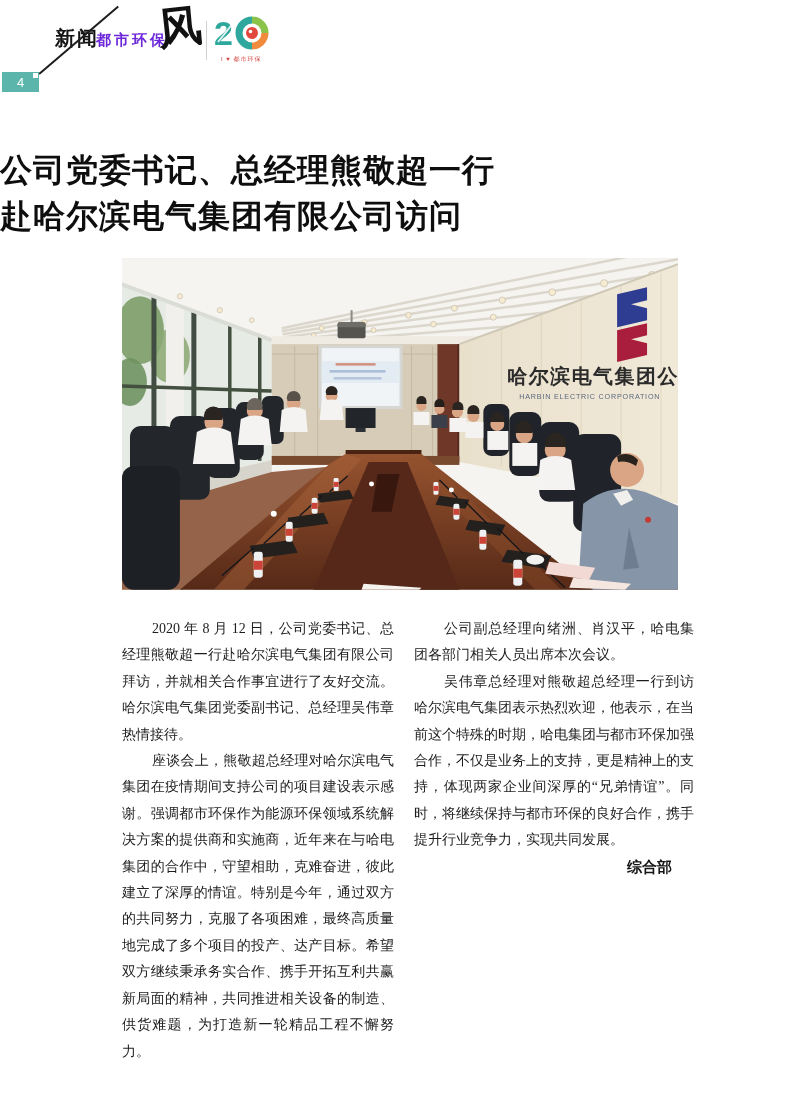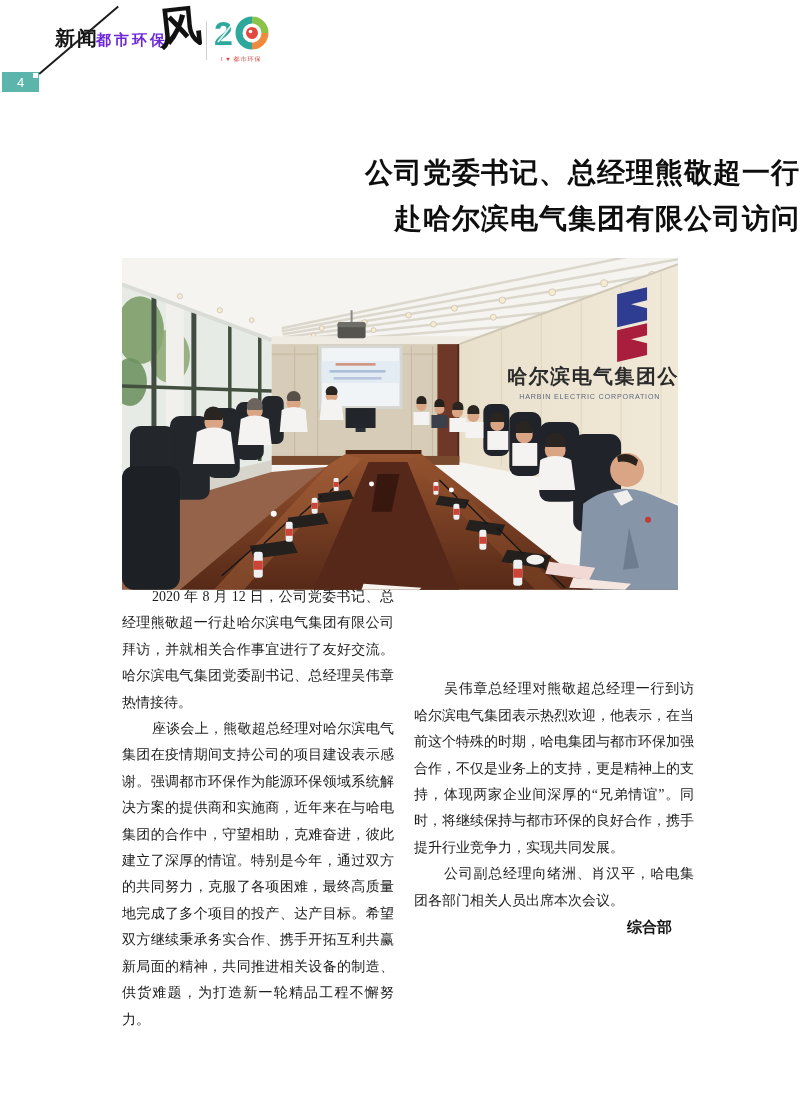--- a/index.html
+++ b/index.html
@@ -20,30 +20,30 @@
   .brand-name{position:absolute;left:96px;top:31px;color:#6d28d9;font-family:"Liberation Sans","DejaVu Sans",sans-serif;
     font-weight:bold;font-size:15px;letter-spacing:3px;}
   .brand-glyph{position:absolute;left:158px;top:6px;font-size:44px;font-weight:bold;color:#111;
     transform:rotate(-6deg);line-height:1;}
   .brand-divider{position:absolute;left:206px;top:21px;width:1px;height:39px;background:#cfcfcf;}
   .logo20{position:absolute;left:214px;top:14px;width:56px;height:40px;}
   .logo20-tagline{position:absolute;left:221px;top:55px;font-size:6px;color:#d43f3a;
     font-family:"Liberation Sans","DejaVu Sans",sans-serif;letter-spacing:1px;}
 
   
-  .article-title{position:absolute;left:0;top:150px;width:100%;text-align:right;
-    font-family:Liberation Serif, serif;font-weight:900;font-size:28px;line-height:46px;
+  .article-title{position:absolute;left:0;top:150px;width:100%;text-align:left;
+    font-family:Liberation Mono, monospace;font-weight:900;font-size:32px;line-height:46px;
     color:#0e0e0e;letter-spacing:1px;}
 
   
   .photo{position:absolute;left:122px;top:258px;width:556px;height:332px;overflow:hidden;background:#efece6;}
   .photo svg{display:block;}
 
   
-  .columns{position:absolute;left:122px;top:584px;width:572px;display:flex;gap:20px;align-items:center;}
+  .columns{position:absolute;left:122px;top:616px;width:572px;display:flex;gap:20px;}
   .col{text-align:justify;font-size:14px;line-height:26.4px;color:#1c1c1c;}
   .col-left{width:272px;}
   .col-right{width:280px;}
   .body-p{margin:0;}
   .indent{text-indent:2.15em;}
   .byline{text-align:right;padding-right:22px;font-family:"Liberation Sans","DejaVu Sans",sans-serif;
     font-weight:bold;font-size:15px;line-height:26.4px;margin-top:0;color:#151515;}
 </style>
 </head>
 <body>
@@ -333,18 +333,18 @@
 </svg>
 </div>
 
 <div class="columns">
   <div class="col col-left">
       <p class="body-p indent">2020 年 8 月 12 日，公司党委书记、总经理熊敬超一行赴哈尔滨电气集团有限公司拜访，并就相关合作事宜进行了友好交流。哈尔滨电气集团党委副书记、总经理吴伟章热情接待。</p>
       <p class="body-p indent">座谈会上，熊敬超总经理对哈尔滨电气集团在疫情期间支持公司的项目建设表示感谢。强调都市环保作为能源环保领域系统解决方案的提供商和实施商，近年来在与哈电集团的合作中，守望相助，克难奋进，彼此建立了深厚的情谊。特别是今年，通过双方的共同努力，克服了各项困难，最终高质量地完成了多个项目的投产、达产目标。希望双方继续秉承务实合作、携手开拓互利共赢新局面的精神，共同推进相关设备的制造、供货难题，为打造新一轮精品工程不懈努力。</p>
     </div>
   <div class="col col-right">
     <div>
+        <p class="body-p indent">公司副总经理向绪洲、肖汉平，哈电集团各部门相关人员出席本次会议。</p>
         <p class="body-p indent">吴伟章总经理对熊敬超总经理一行到访哈尔滨电气集团表示热烈欢迎，他表示，在当前这个特殊的时期，哈电集团与都市环保加强合作，不仅是业务上的支持，更是精神上的支持，体现两家企业间深厚的“兄弟情谊”。同时，将继续保持与都市环保的良好合作，携手提升行业竞争力，实现共同发展。</p>
-        <p class="body-p indent">公司副总经理向绪洲、肖汉平，哈电集团各部门相关人员出席本次会议。</p>
       </div>
     <div class="byline">综合部</div>
   </div>
 </div>
 
 </body></html>

